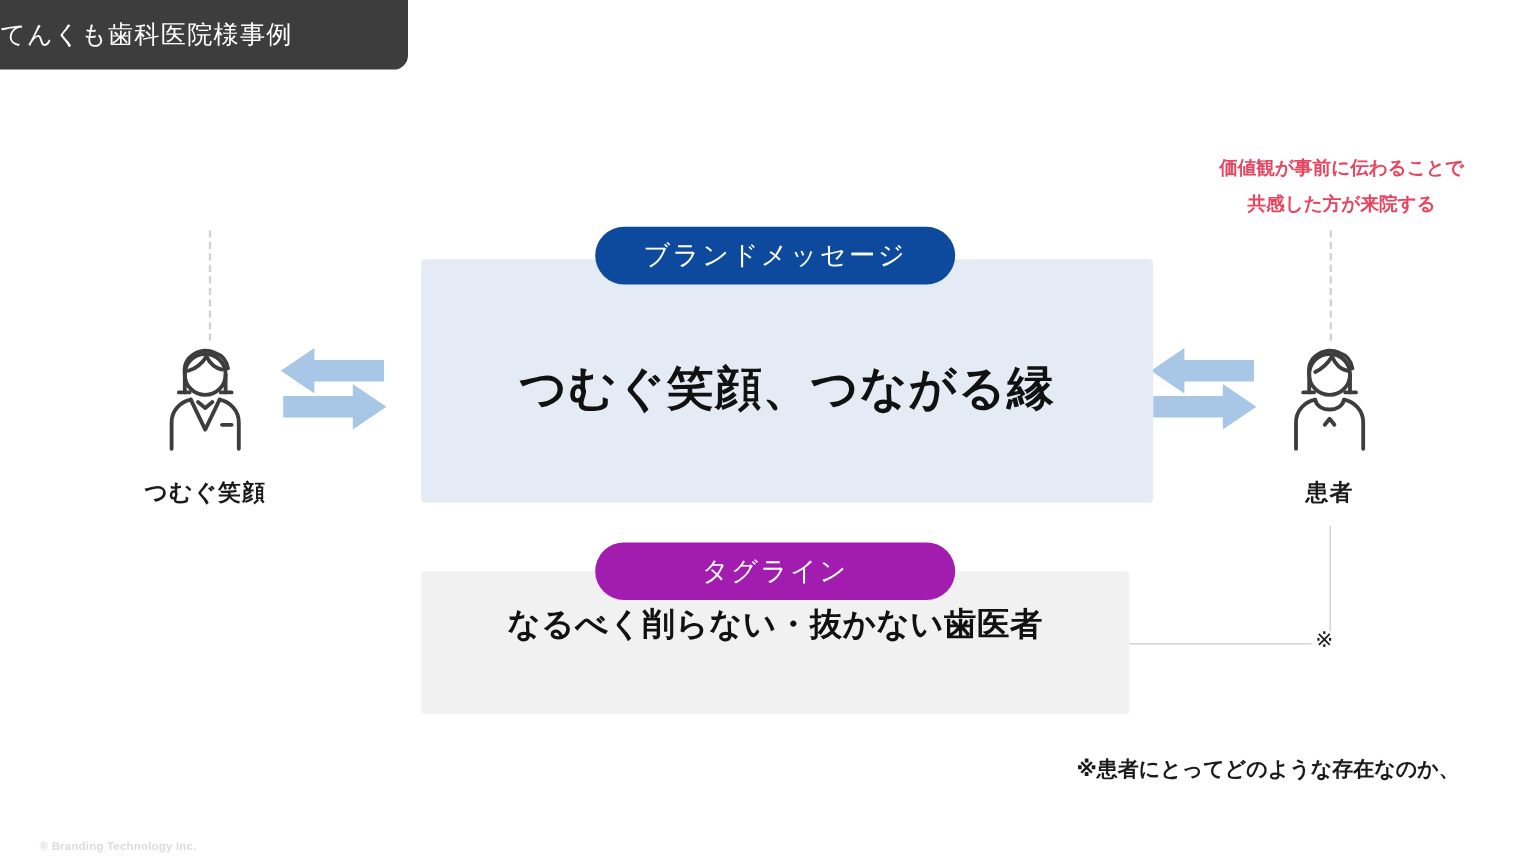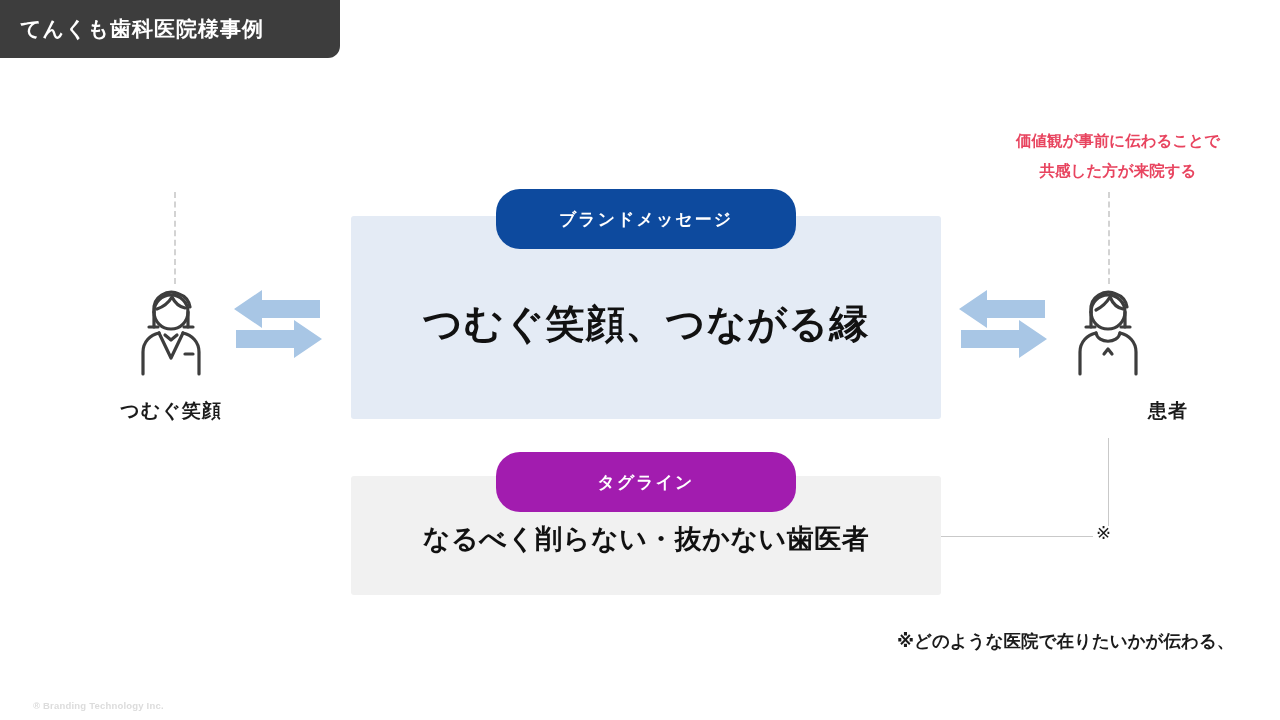--- a/index.html
+++ b/index.html
@@ -27,23 +27,22 @@
     width: 340px;
     height: 58px;
     background: #3d3d3d;
     border-bottom-right-radius: 12px;
     display: flex;
     align-items: center;
   }
   .title-tab-text {
     color: #ffffff;
     font-size: 21px;
-    font-weight: bold;
+    font-weight: normal;
     letter-spacing: 1px;
-    padding-left: 20px;
     white-space: nowrap;
   }
 
   
   .annotation {
     position: absolute;
     color: #e8445f;
     font-size: 15.5px;
     font-weight: bold;
     line-height: 1.95;
@@ -76,21 +75,21 @@
   .person-label {
     position: absolute;
     width: 160px;
     text-align: center;
     font-size: 19px;
     font-weight: bold;
     color: #1b1b1b;
     letter-spacing: 1px;
   }
   .label-staff   { left: 91px;   top: 398px; }
-  .label-patient { left: 1028px; top: 398px; text-align: right; }
+  .label-patient { left: 1028px; top: 398px; }
 
   
   .arrows {
     position: absolute;
     width: 92px;
     height: 72px;
   }
   .arrows-left  { left: 232px; top: 288px; }
   .arrows-right { left: 957px; top: 288px; }
   .arrows svg { display: block; width: 92px; height: 72px; }
@@ -99,20 +98,21 @@
   .panel {
     position: absolute;
     left: 351px;
     width: 590px;
   }
   .panel-brand {
     top: 216px;
     height: 203px;
     background: #e4ebf5;
     border-radius: 3px;
+    padding-left: 20px;
   }
   .panel-tag {
     top: 476px;
     height: 119px;
     background: #f1f1f1;
     border-radius: 3px;
   }
 
   .panel-body {
     position: absolute;
@@ -122,38 +122,38 @@
     color: #111111;
     font-weight: bold;
     white-space: nowrap;
   }
   .brand-body {
     top: 81px;
     font-size: 39px;
     letter-spacing: 1px;
   }
   .tag-body {
-    top: 45px;
+    top: 26px;
     font-size: 27px;
     letter-spacing: 0.5px;
   }
 
   
   .pill {
     position: absolute;
     left: 496px;
     width: 300px;
-    height: 60px;
+    height: 48px;
     border-radius: 24px;
     display: flex;
     align-items: center;
     justify-content: center;
     color: #ffffff;
-    font-size: 17px;
-    font-weight: bold;
+    font-size: 22px;
+    font-weight: normal;
     letter-spacing: 2px;
     white-space: nowrap;
   }
   .pill-brand { top: 189px; background: #0d4a9e; }
   .pill-tag   { top: 452px; background: #a21caf; }
 
   
   .note-vline {
     position: absolute;
     left: 1108px;
@@ -284,18 +284,18 @@
   </div>
   <div class="pill pill-tag">
     <span>タグライン</span>
   </div>
 
   <div class="note-vline"></div>
   <div class="note-hline"></div>
   <div class="note-marker">※</div>
 
   <div class="footnote">
-    <span class="note-line">※どのような医院で在りたいかが伝わる、</span>
+    <span class="note-line">※患者にとってどのような存在なのか、</span>
   </div>
 
   <div class="credit">® Branding Technology Inc.</div>
 
 </div>
 
 </body></html>

